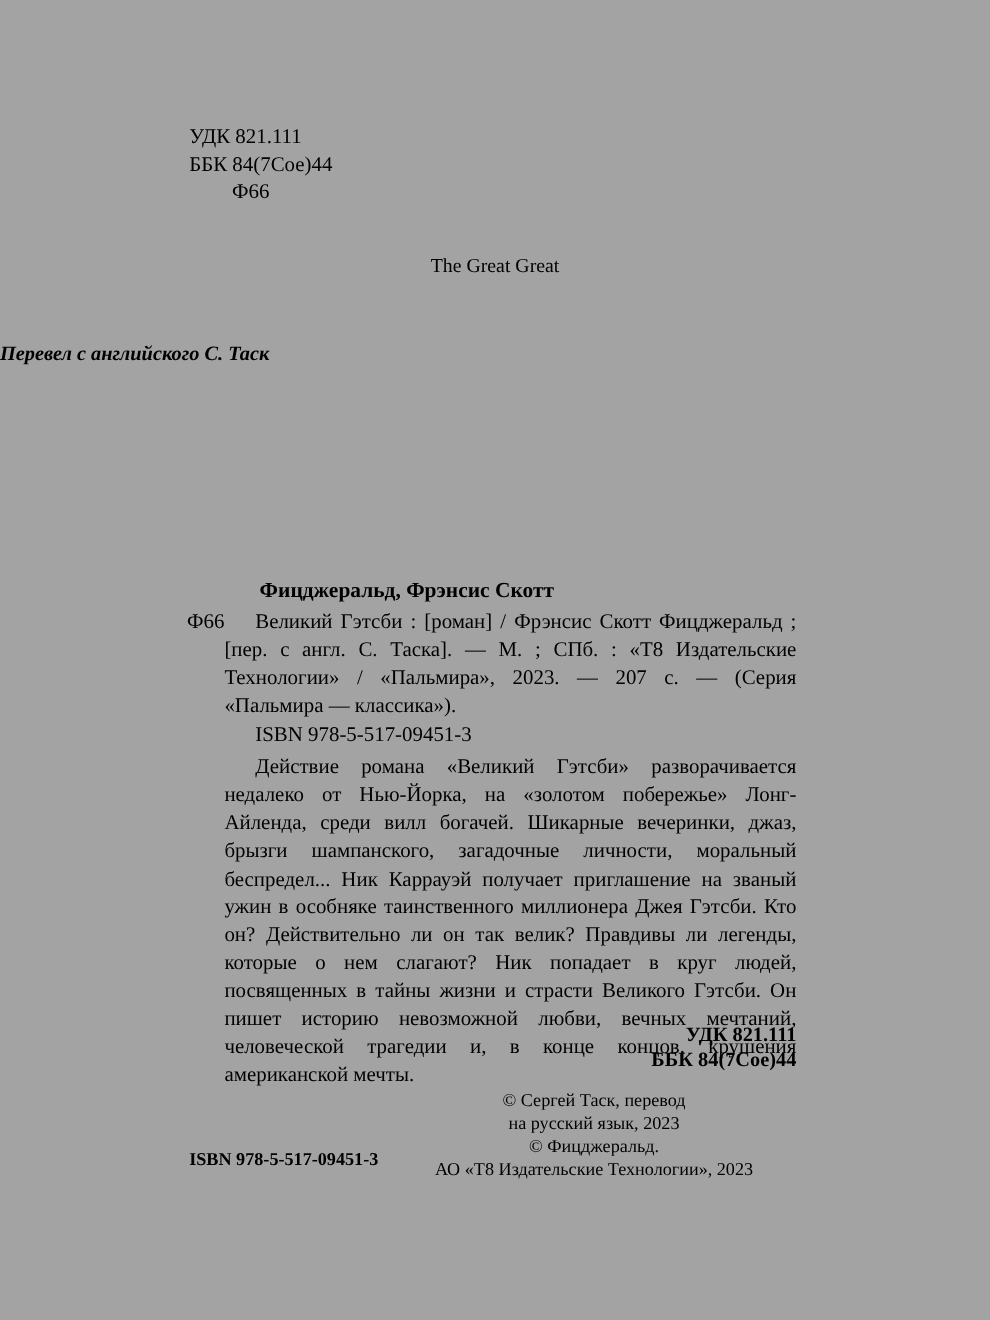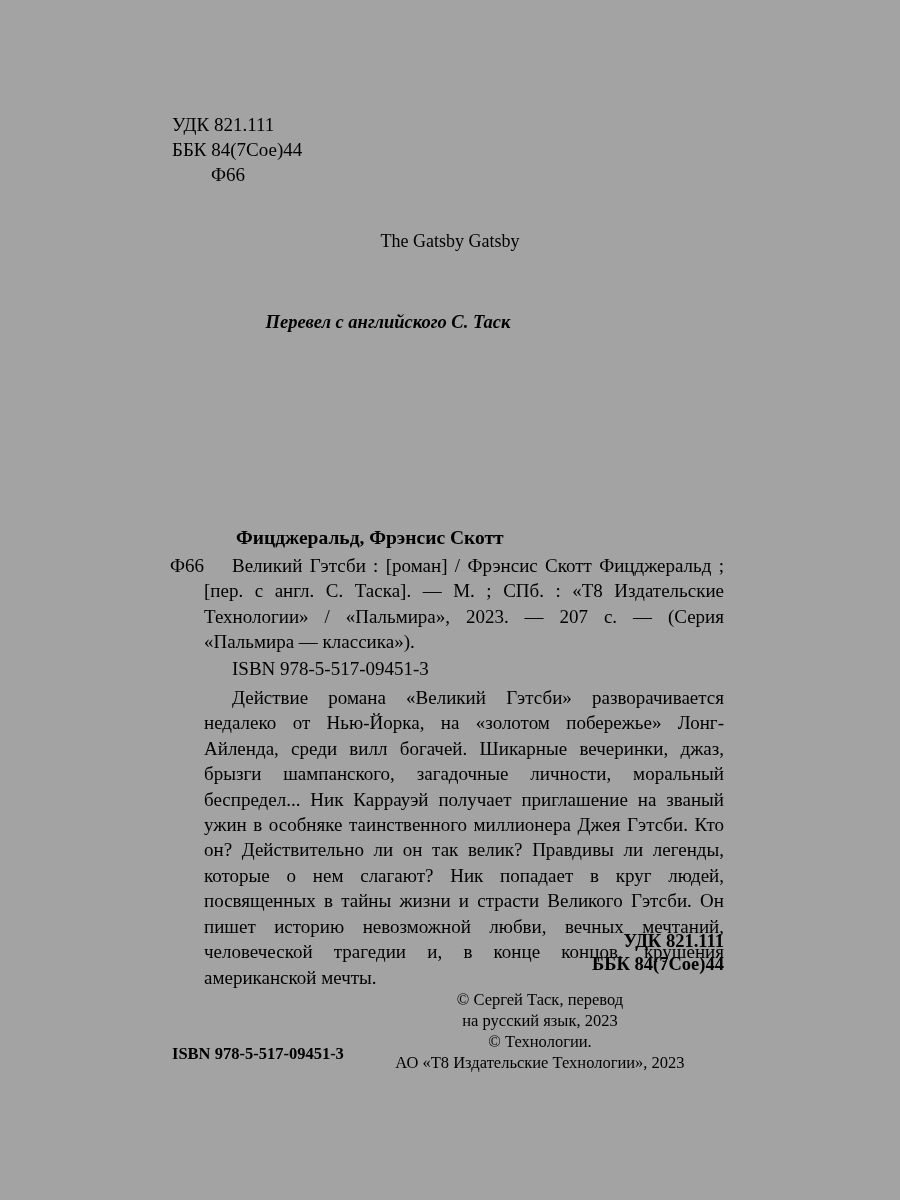--- a/index.html
+++ b/index.html
@@ -54,21 +54,21 @@
     line-height: 24px;
     margin-top: 1px;
   }
 
   
   .translator {
     position: absolute;
     left: 0;
     top: 312px;
     width: 776px;
-    text-align: center;
+    text-align: left;
     font-style: italic;
     font-weight: bold;
     font-size: 18.5px;
   }
 
   
   .bib {
     position: absolute;
     left: 204px;
     top: 525px;
@@ -151,21 +151,21 @@
 
 <div class="page">
 
   <div class="udk-block">
     <span class="l1">УДК 821.111</span>
     <span class="l2">ББК 84(7Сое)44</span>
     <span class="l3">Ф66</span>
   </div>
 
   <div class="orig-block">
-    <div class="orig-title">The Gatsby Gatsby</div>
+    <div class="orig-title">The Great Great</div>
   </div>
 
   <div class="translator">Перевел с английского С. Таск</div>
 
   <div class="bib">
     <div class="bib-author">Фицджеральд, Фрэнсис Скотт</div>
     <div class="bib-desc">
       <span class="bib-sigil">Ф66</span>
       <span class="indent" style="display:inline-block;width:28px"></span><span>Великий Гэтсби : [роман] / Фрэнсис Скотт Фицджеральд ; [пер. с англ. С. Таска]. — М. ; СПб. : «Т8 Издательские Технологии» / «Пальмира», 2023. — 207 с. — (Серия «Пальмира — классика»).</span>
     </div>
@@ -174,19 +174,19 @@
   </div>
 
   <div class="udk-repeat">
     <div>УДК 821.111</div>
     <div>ББК 84(7Сое)44</div>
   </div>
 
   <div class="copyright">
     <span class="line">©  Сергей Таск, перевод</span>
     <span class="line">на русский язык, 2023</span>
-    <span class="line">© Технологии.</span>
+    <span class="line">© Фицджеральд.</span>
     <span class="line">АО «Т8 Издательские Технологии», 2023</span>
   </div>
 
   <div class="isbn-bottom">ISBN 978-5-517-09451-3</div>
 
 </div>
 
 </body></html>

